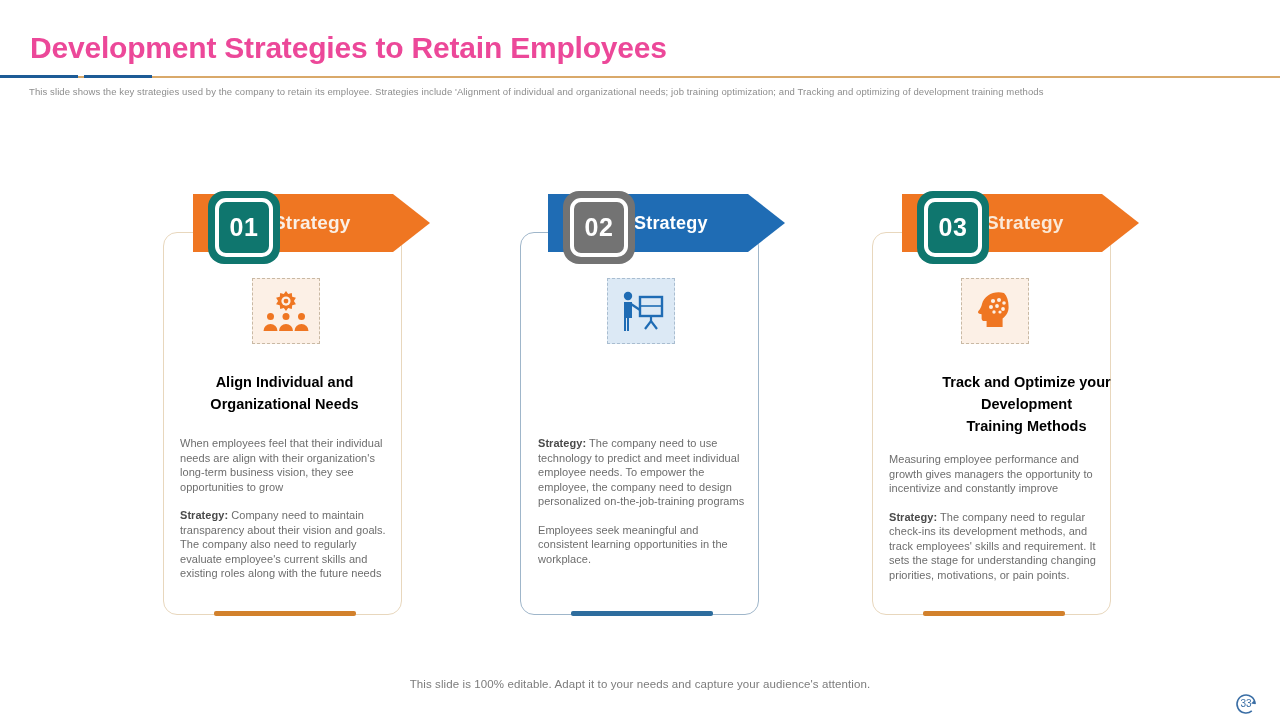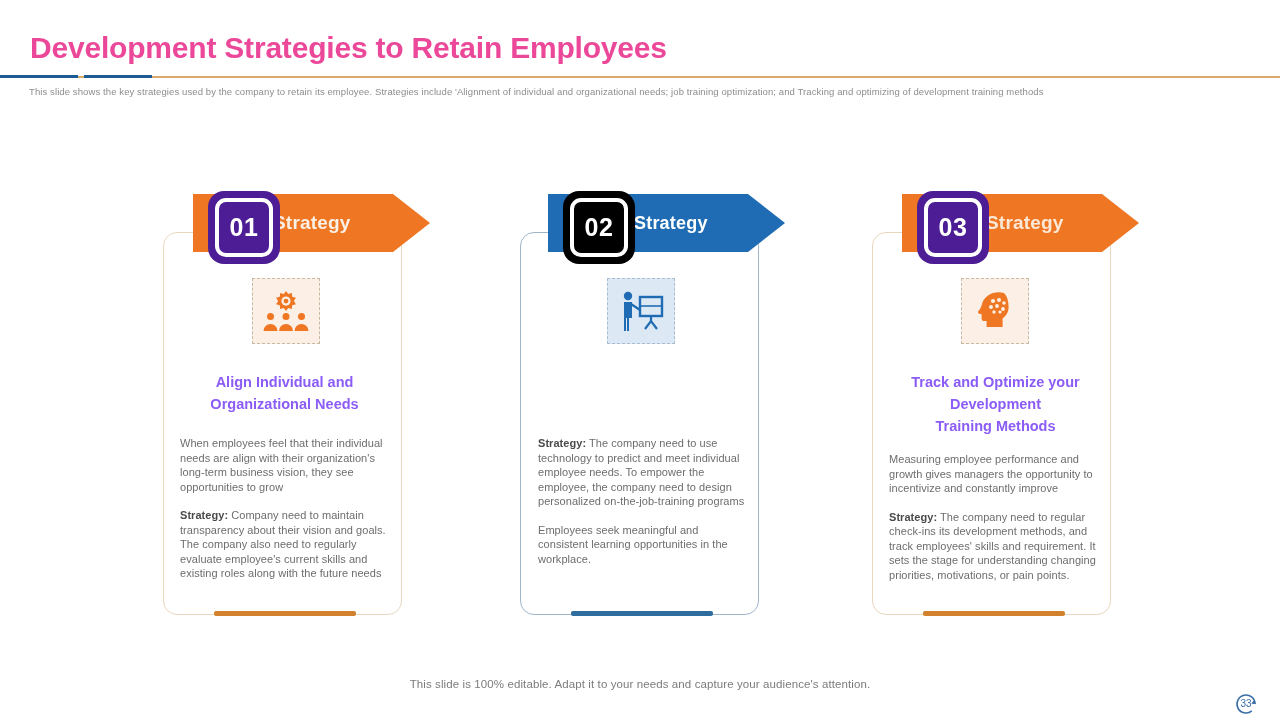--- a/index.html
+++ b/index.html
@@ -164,41 +164,41 @@
     left: 84px;
   }
 
   
   .num-badge {
     position: absolute;
     left: 15px;
     top: -3px;
     width: 72px;
     height: 73px;
-    background: #4c1d95;
+    background: #0f766e;
     border-radius: 16px;
     box-sizing: border-box;
   }
   .num-badge-inner {
     position: absolute;
     left: 7px;
     top: 7px;
     right: 7px;
     bottom: 7px;
     border: 4px solid #ffffff;
     border-radius: 11px;
     box-sizing: border-box;
     color: #ffffff;
     font-size: 25px;
     font-weight: bold;
     text-align: center;
     line-height: 51px;
     letter-spacing: 0.5px;
   }
-  .col-2 .num-badge { background: #000000; }
+  .col-2 .num-badge { background: #737373; }
 
   
   .icon-tile {
     position: absolute;
     left: 89px;
     top: 92px;
     width: 68px;
     height: 66px;
     border: 1px dashed #c9b9a4;
     background: #fcf0e6;
@@ -212,24 +212,24 @@
 
   
   .card-heading {
     position: absolute;
     left: 0;
     top: 185px;
     width: 243px;
     text-align: center;
     font-size: 14.5px;
     font-weight: bold;
-    color: #8b5cf6;
+    color: #000000;
     line-height: 22px;
   }
-  .col-3 .card-heading { left: 2px; width: 243px; }
+  .col-3 .card-heading { left: 2px; width: 243px; padding-left: 31px; }
 
   
   .card-body {
     position: absolute;
     left: 17px;
     top: 250px;
     width: 212px;
     font-size: 11px;
     line-height: 14.5px;
     color: #6d6d6d;

